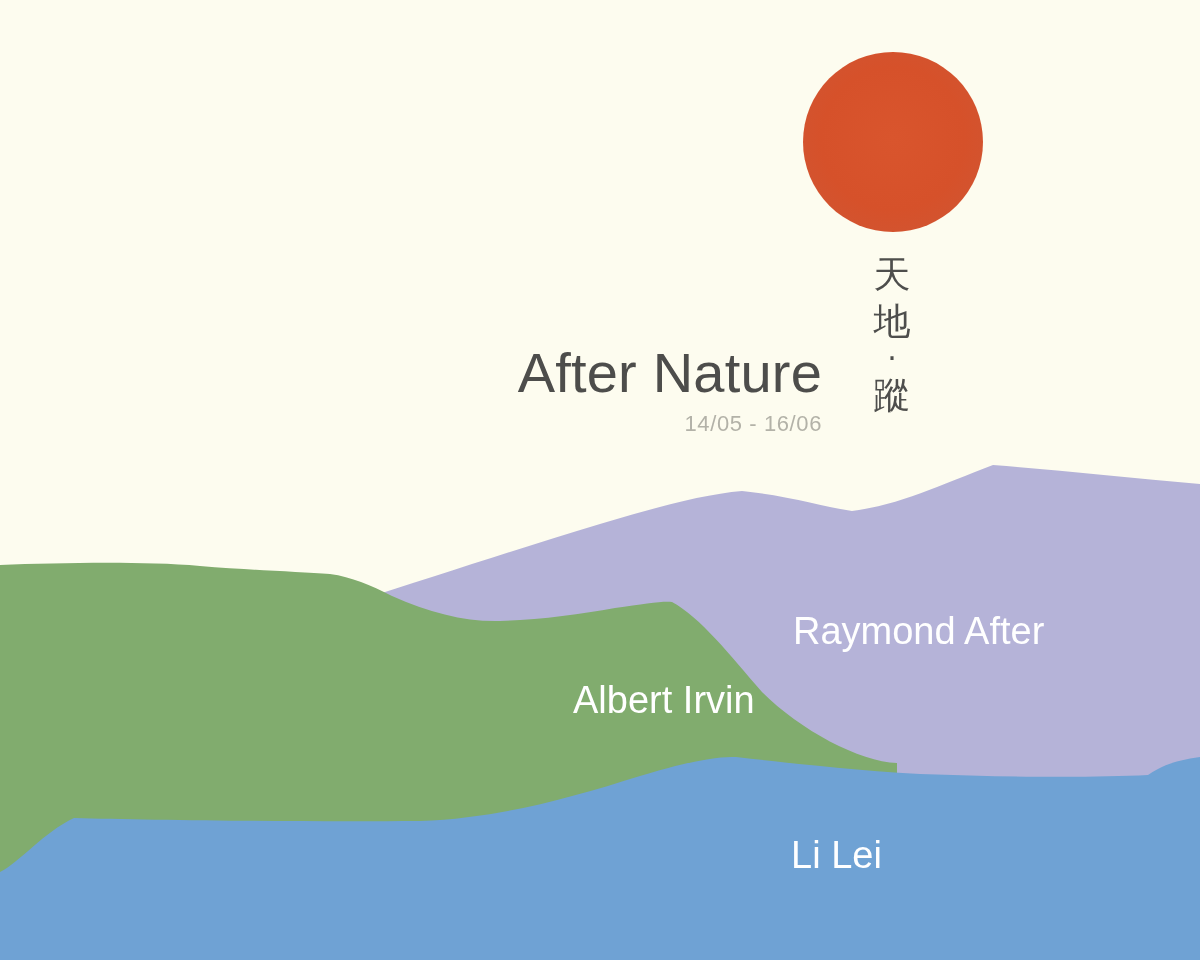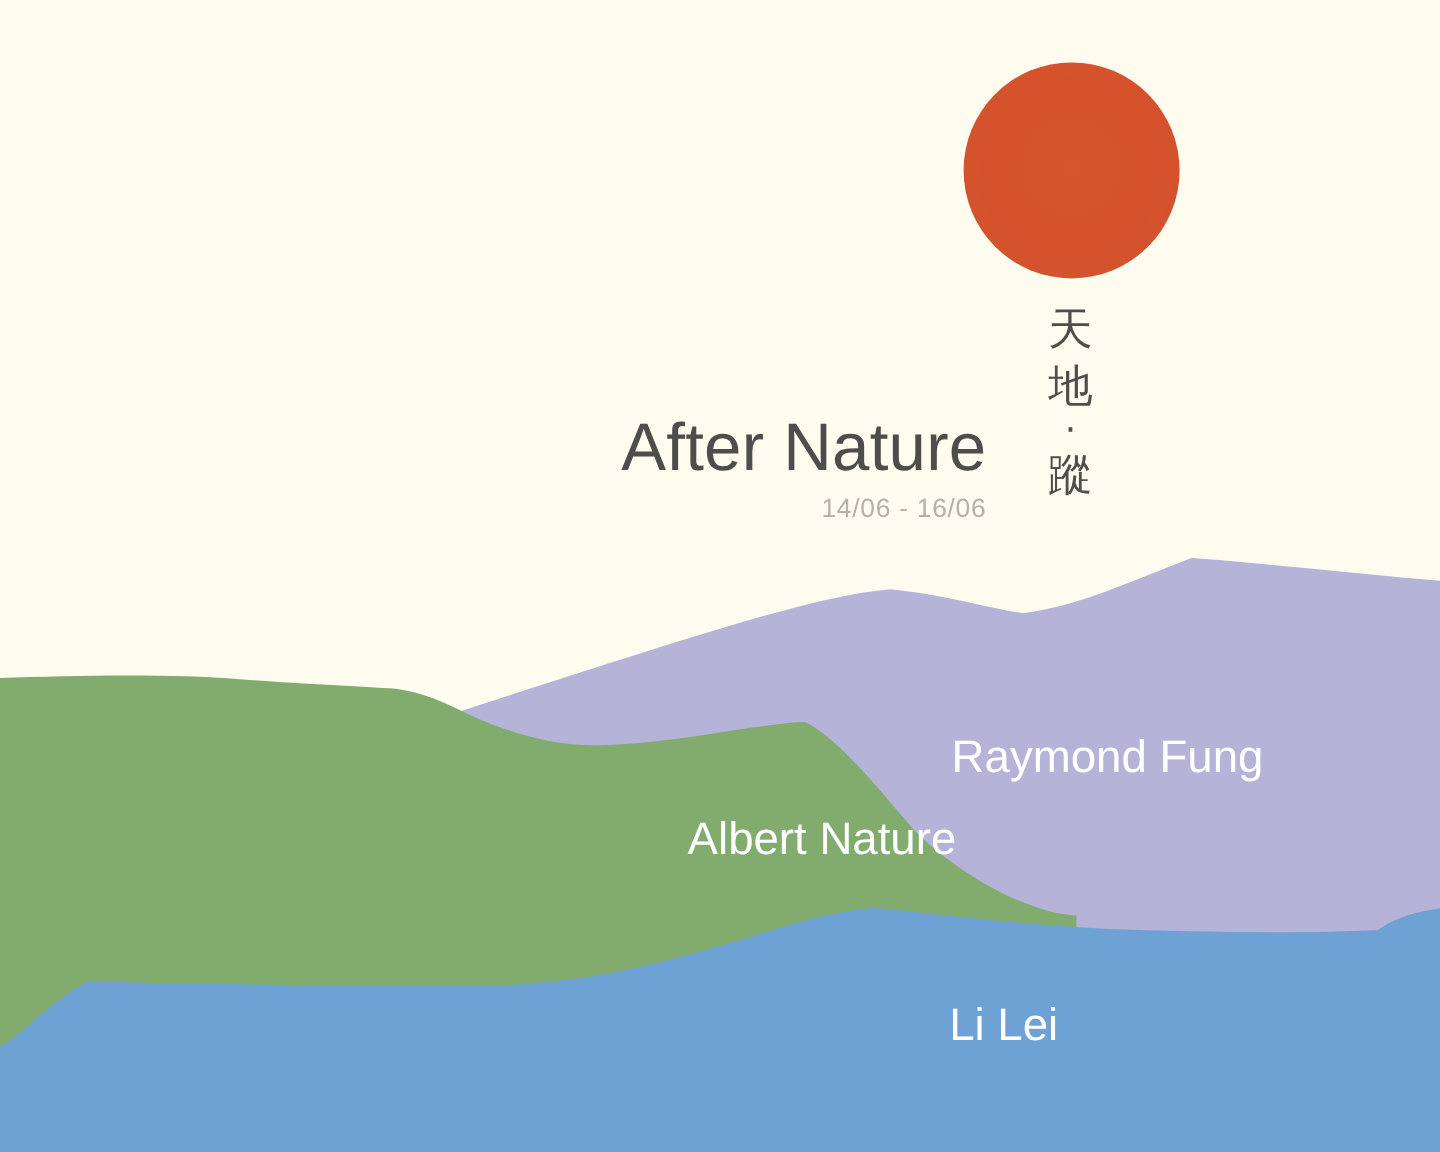--- a/index.html
+++ b/index.html
@@ -162,22 +162,22 @@
 
   <div id="cn-title">
     <span>天</span>
     <span>地</span>
     <span class="dot">·</span>
     <span>蹤</span>
   </div>
 
   <div id="title-block">
     <h1 id="main-title">After Nature</h1>
-    <p id="date-range">14/06 - 16/06</p>
+    <p id="date-range">14/05 - 16/06</p>
   </div>
 
-  <div class="artist" id="artist-raymond-fung">Raymond Fung</div>
+  <div class="artist" id="artist-raymond-fung">Raymond After</div>
 
-  <div class="artist" id="artist-albert-irvin">Albert Nature</div>
+  <div class="artist" id="artist-albert-irvin">Albert Irvin</div>
 
   <div class="artist" id="artist-li-lei">Li Lei</div>
 
 </div>
 
 </body></html>

